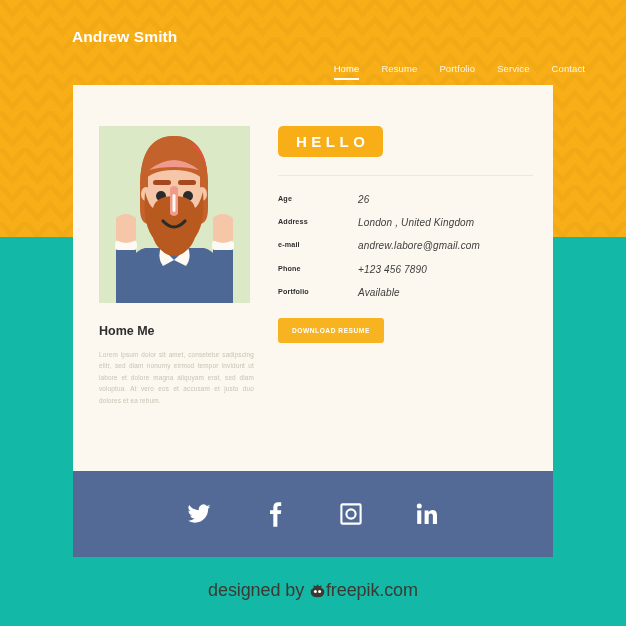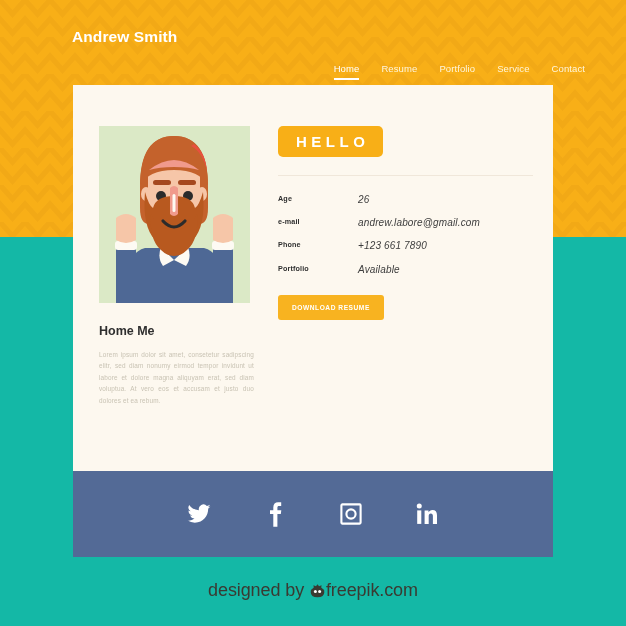--- a/index.html
+++ b/index.html
@@ -342,26 +342,30 @@
 
       <div id="info-divider"></div>
 
       <table id="info-table">
         <tbody>
           <tr>
             <td class="info-label">Age</td>
             <td class="info-value">26</td>
           </tr>
           <tr>
+            <td class="info-label">Address</td>
+            <td class="info-value">London , United Kingdom</td>
+          </tr>
+          <tr>
             <td class="info-label">e-mail</td>
             <td class="info-value">andrew.labore@gmail.com</td>
           </tr>
           <tr>
             <td class="info-label">Phone</td>
-            <td class="info-value">+123 661 7890</td>
+            <td class="info-value">+123 456 7890</td>
           </tr>
           <tr>
             <td class="info-label">Portfolio</td>
             <td class="info-value">Available</td>
           </tr>
         </tbody>
       </table>
 
       <button id="download-btn">DOWNLOAD RESUME</button>
     </div>

